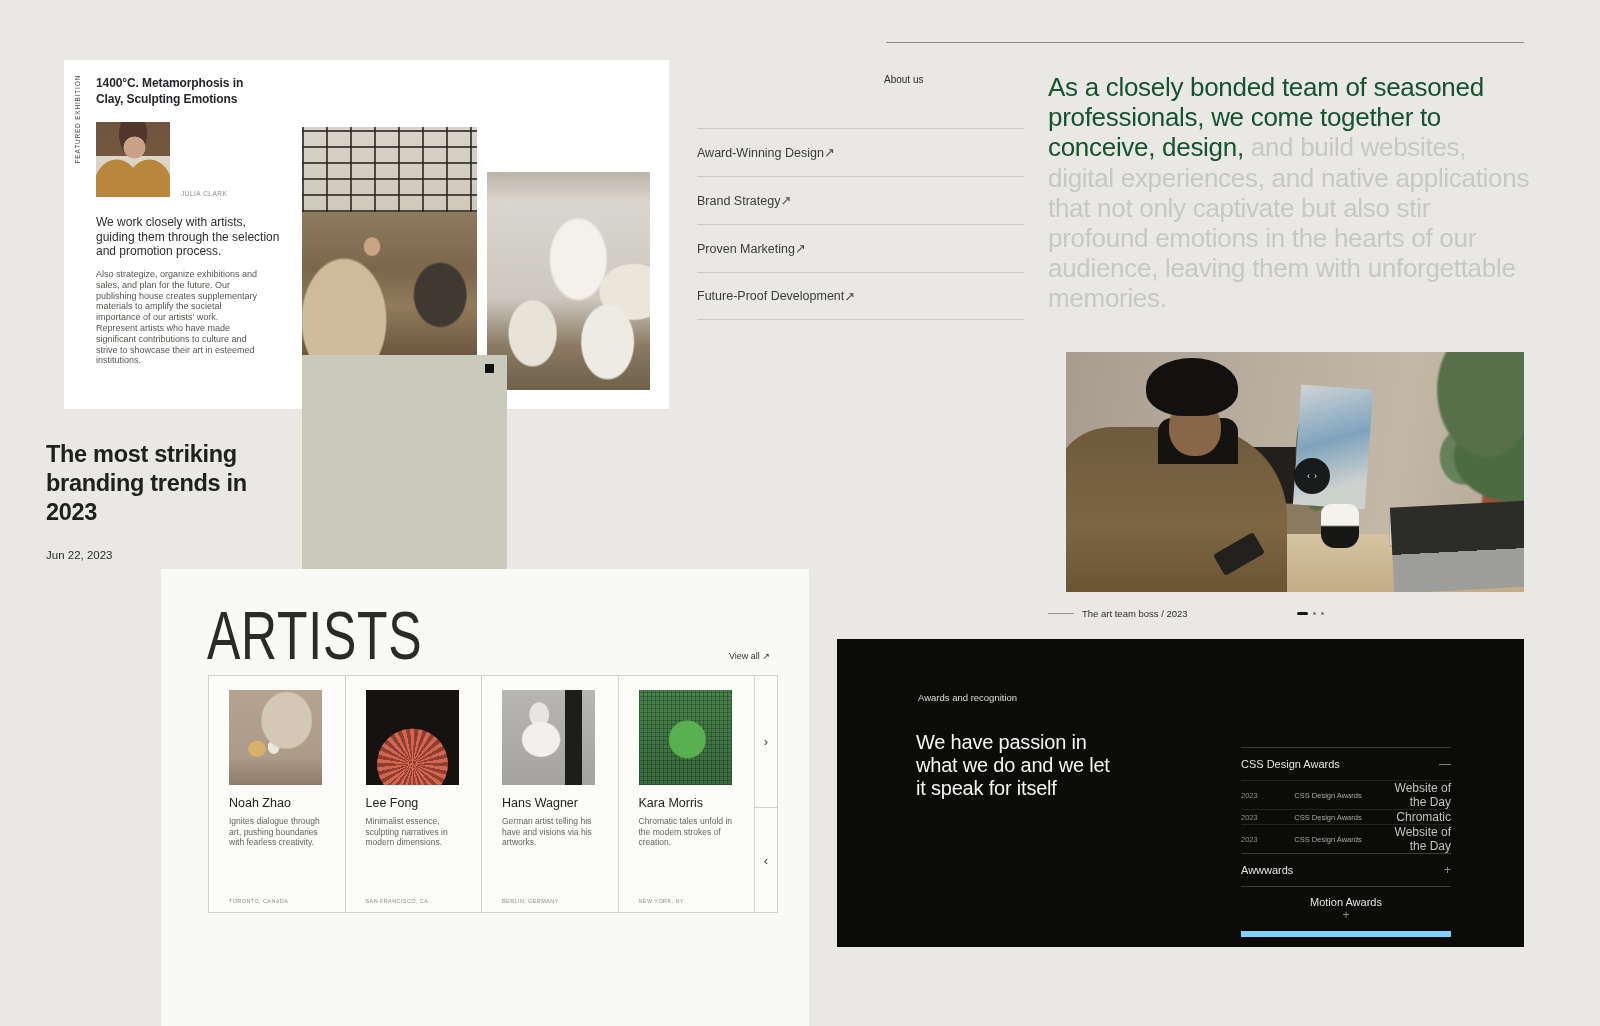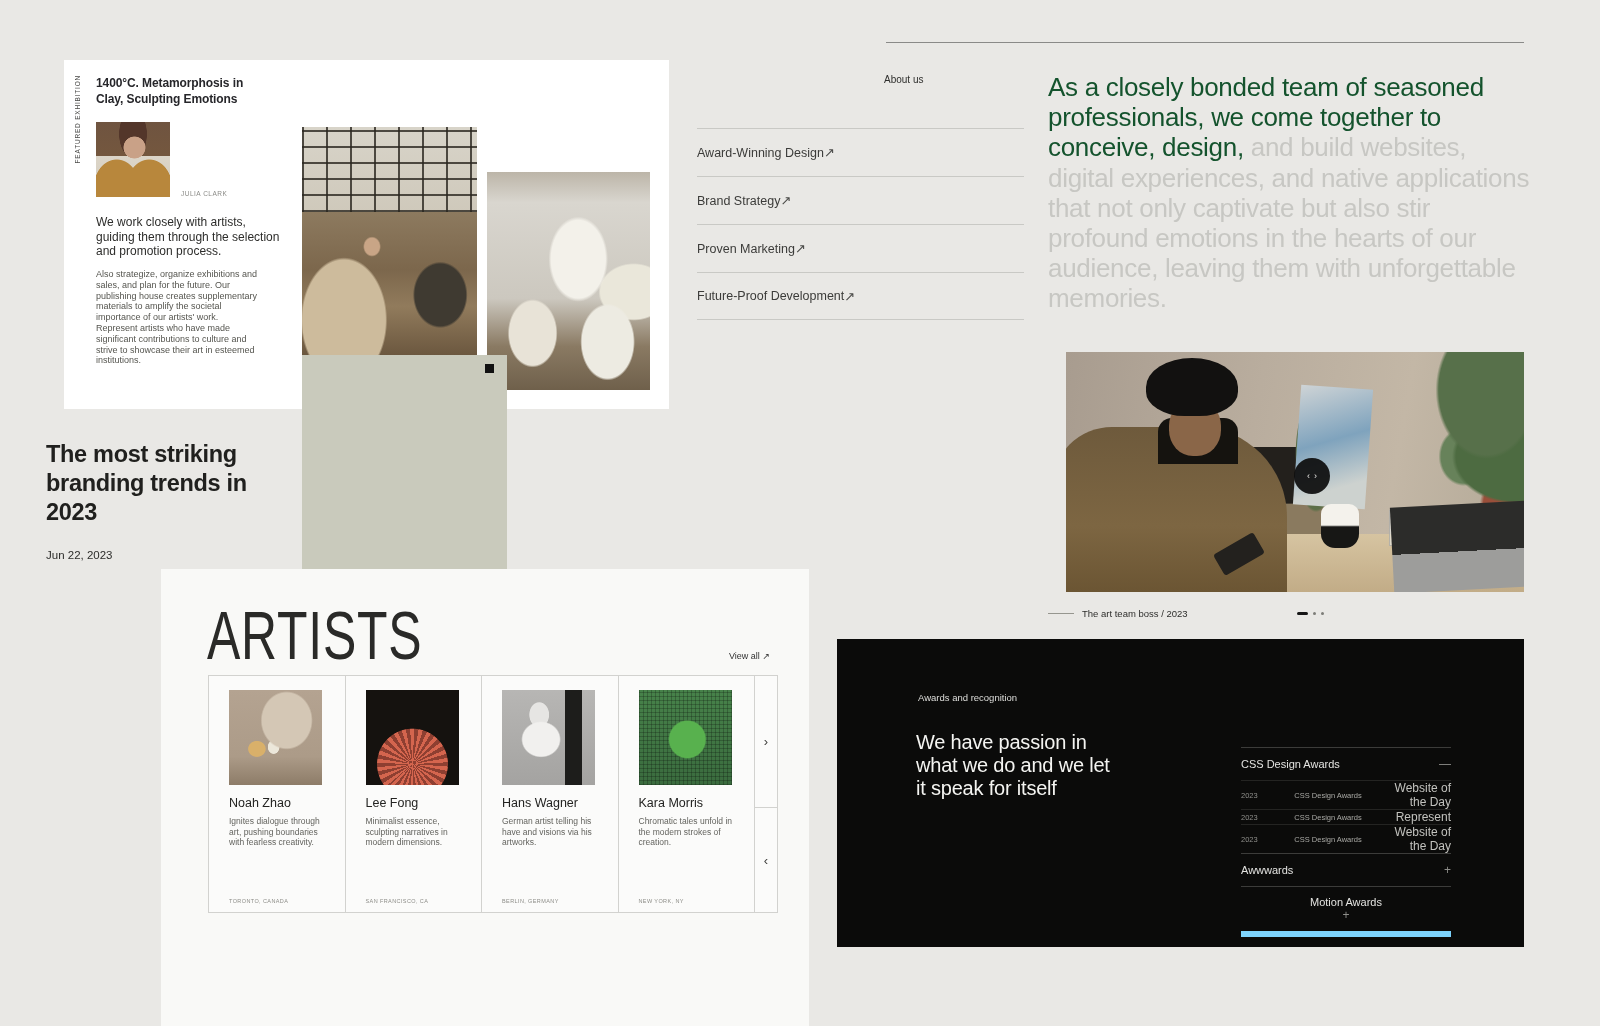--- a/index.html
+++ b/index.html
@@ -272,21 +272,21 @@
         <span class="ag-icon">—</span>
       </div>
       <div class="award-entry">
         <span class="ae-year">2023</span>
         <span class="ae-org">CSS Design Awards</span>
         <span class="ae-award">Website of the Day</span>
       </div>
       <div class="award-entry">
         <span class="ae-year">2023</span>
         <span class="ae-org">CSS Design Awards</span>
-        <span class="ae-award">Represent</span>
+        <span class="ae-award">Chromatic</span>
       </div>
       <div class="award-entry">
         <span class="ae-year">2023</span>
         <span class="ae-org">CSS Design Awards</span>
         <span class="ae-award">Website of the Day</span>
       </div>
       <div class="award-group-header">
         <span class="ag-name">Awwwards</span>
         <span class="ag-icon">+</span>
       </div>

